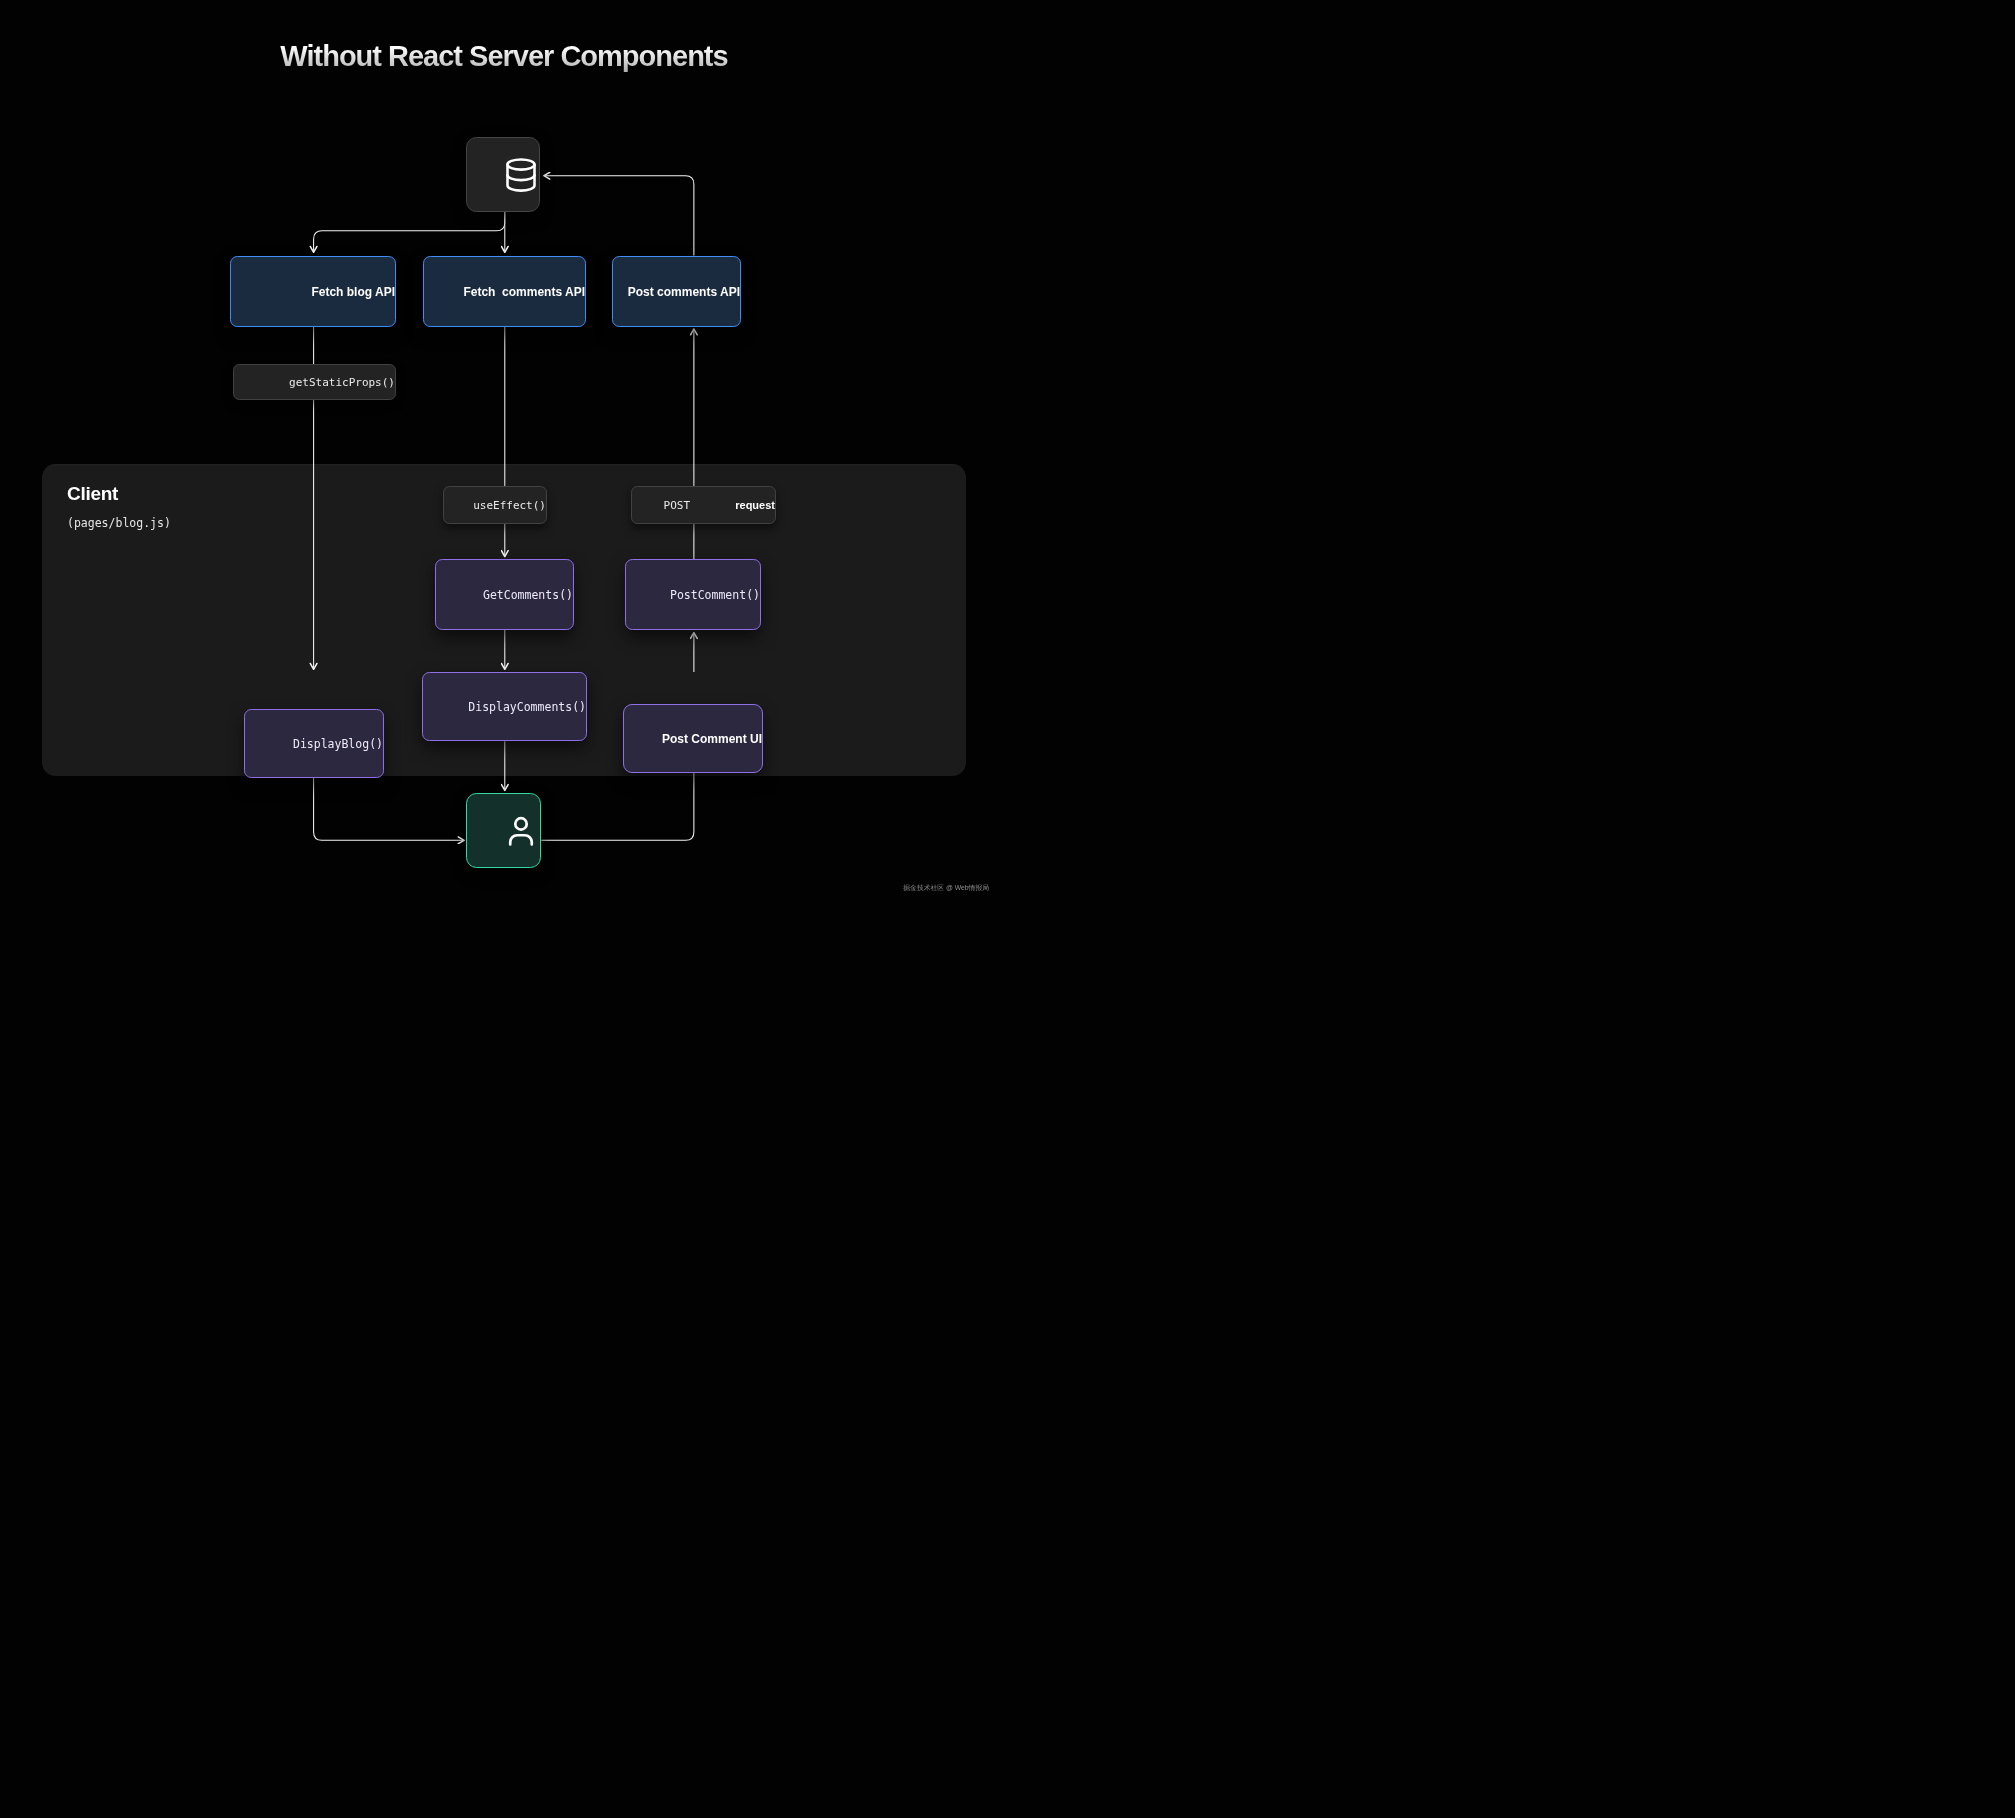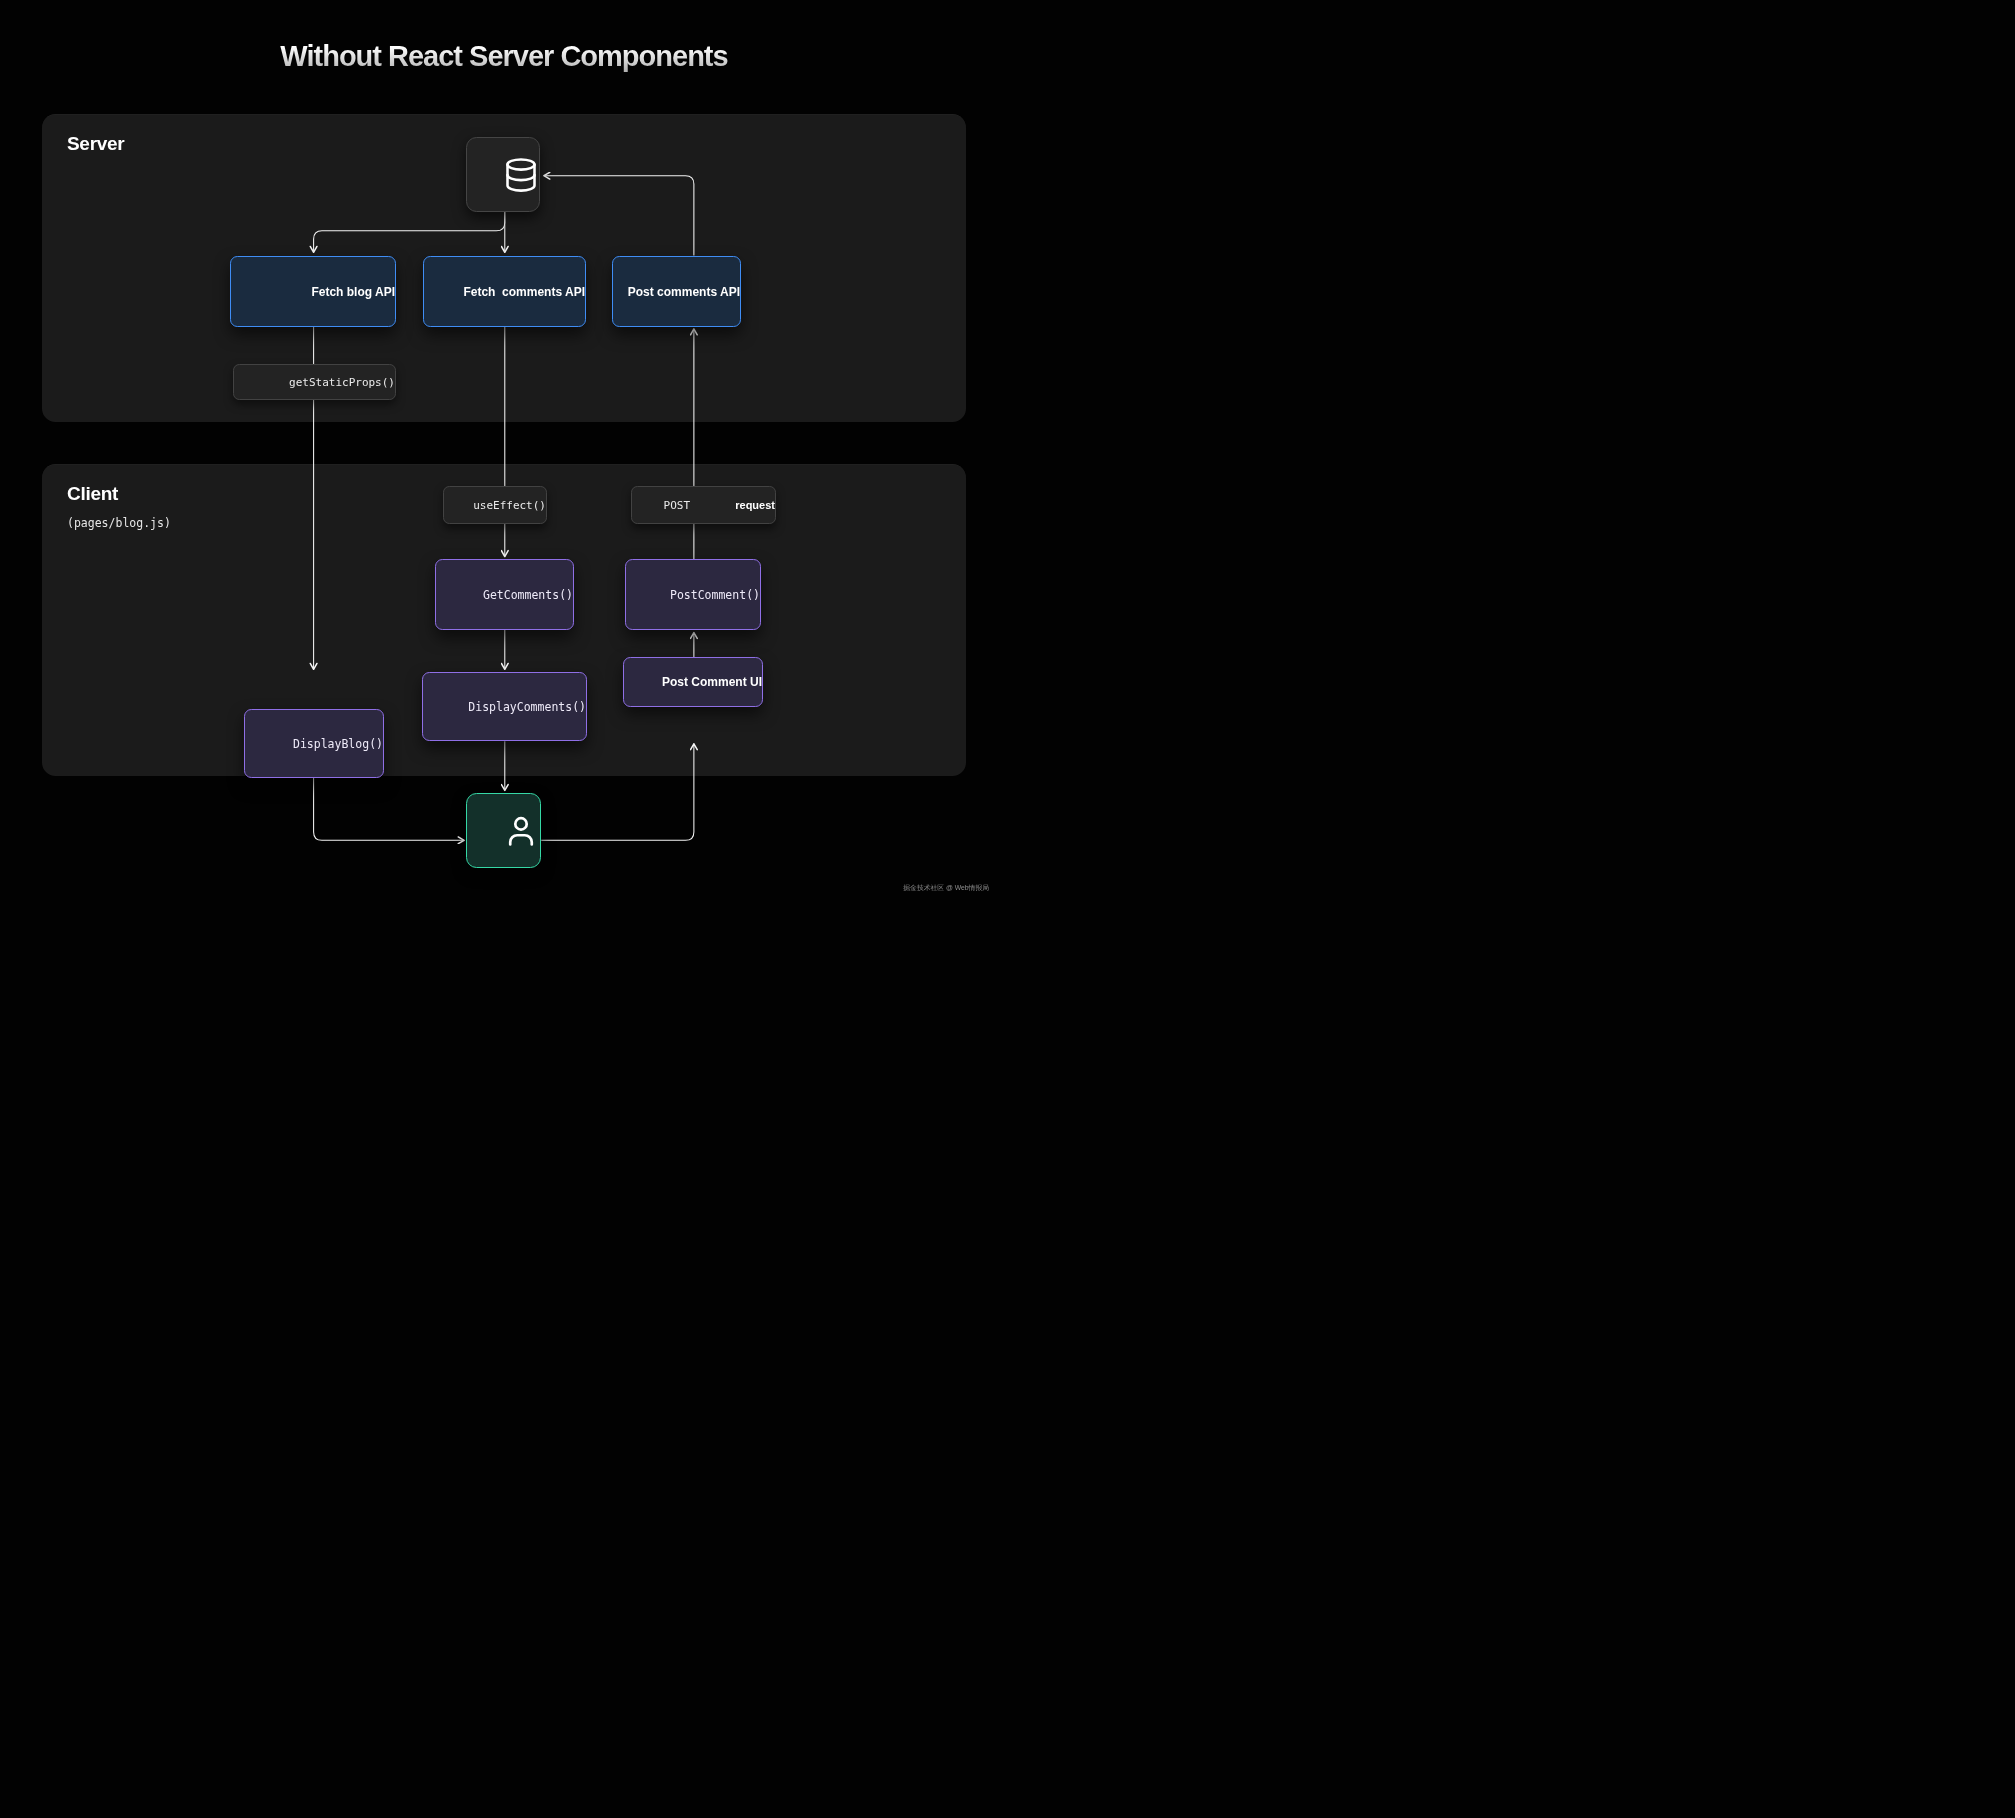--- a/index.html
+++ b/index.html
@@ -49,34 +49,31 @@
   #post-request{left:631px;top:486px;width:145px;height:38px;gap:40px;}
   
   .purple{background:#2c2840;border:1.3px solid #8f6fe6;border-radius:7.3px;
           box-shadow:0 7.3px 14.7px rgba(0,0,0,.55);}
   .purple .mono{font-family:"DejaVu Sans Mono","Liberation Mono",monospace;font-size:11.5px;color:#eeeaf8;}
   .purple .bold{font-size:12px;font-weight:700;color:#ffffff;}
   #get-comments{left:435px;top:559px;width:139px;height:71px;}
   #post-comment{left:625px;top:559px;width:136px;height:71px;}
   #display-blog{left:244px;top:672px;width:140px;height:69px;margin-top:37px;}
   #display-comments{left:422px;top:672px;width:165px;height:69px;padding-left:35px;}
-  #post-comment-ui{left:623px;top:657px;width:140px;height:50px;}
+  #post-comment-ui{left:623px;top:704px;width:140px;height:69px;border-radius:9px;}
   
   .watermark{position:absolute;right:19px;top:883px;font-size:6.8px;color:#8f8f8f;z-index:10;}
 </style>
 </head>
 <body>
 
 <div id="canvas">
 
   <div class="title">Without React Server Components</div>
 
-  <div class="panel" id="server-panel">
-    <div class="panel-label">Server</div>
-  </div>
 
   <div class="panel" id="client-panel">
     <div class="panel-label">Client</div>
     <div class="panel-sublabel">(pages/blog.js)</div>
   </div>
 
   <svg id="wires" width="1008" height="909" viewBox="0 0 1920 1733">
     <defs>
       <marker id="ah" viewBox="0 0 10 10" refX="8.5" refY="5" markerWidth="8" markerHeight="8" orient="auto-start-reverse">
         <path d="M1.5 1 L8.5 5 L1.5 9" fill="none" stroke="#f5f5f5" stroke-width="1.8" stroke-linecap="round" stroke-linejoin="round"></path>

